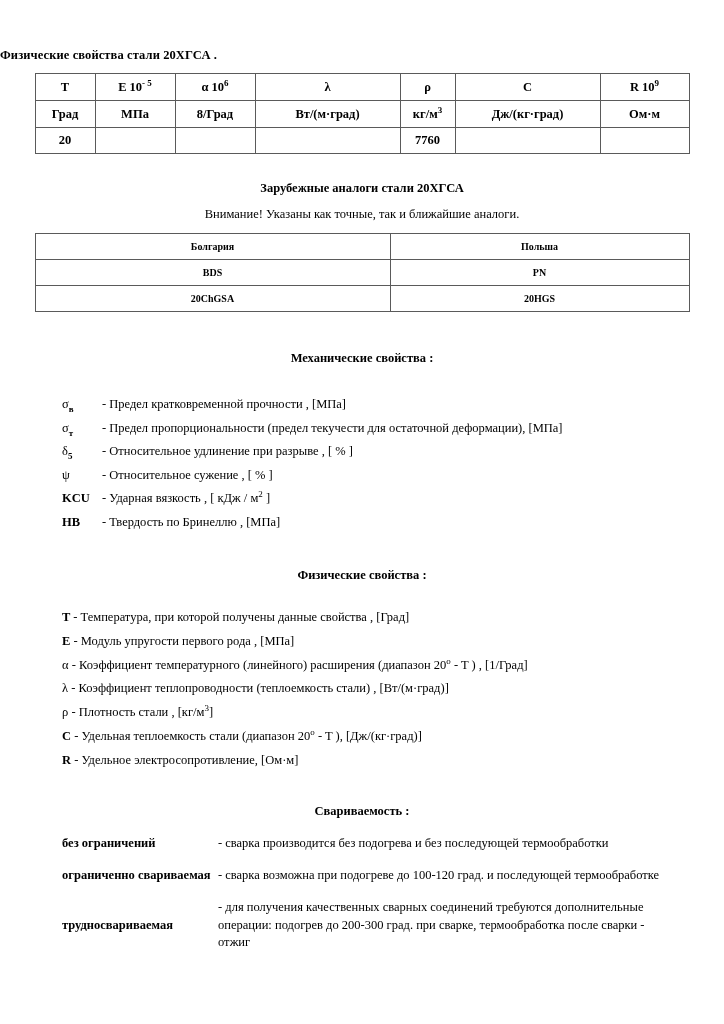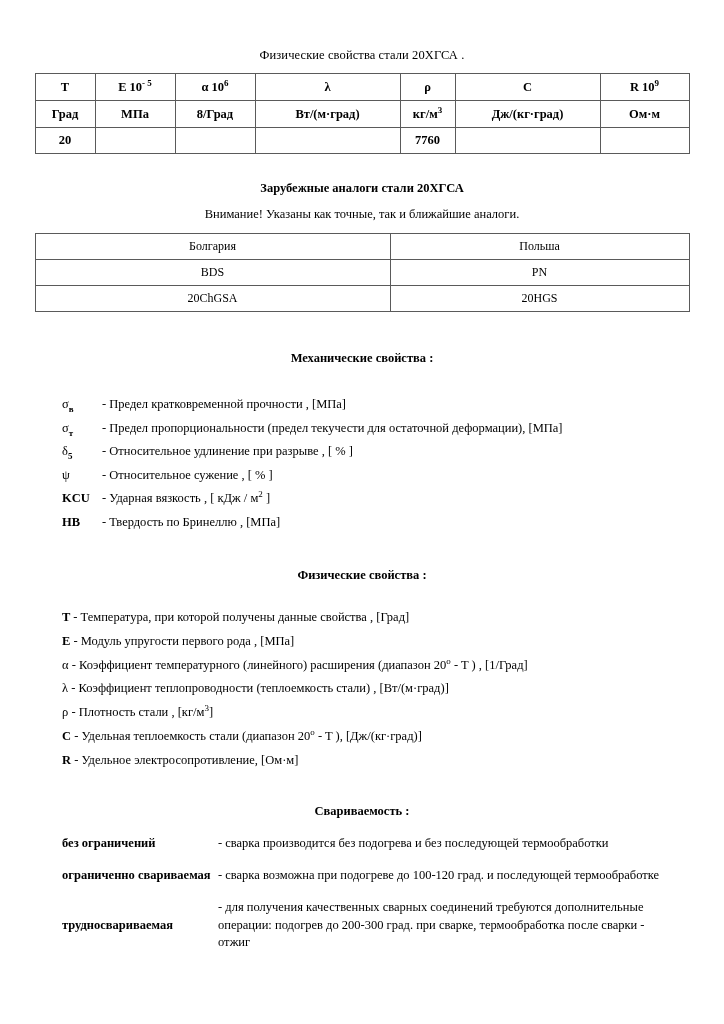--- a/index.html
+++ b/index.html
@@ -17,22 +17,21 @@
   }
   .page {
     width: 724px;
     height: 1024px;
     position: relative;
     box-sizing: border-box;
   }
 
   
   .doc-title {
-    text-align: center;
-    font-weight: normal;
+    font-weight: bold;
     font-size: 12.5px;
     letter-spacing: 0.1px;
   }
   .section-head {
     text-align: center;
     font-weight: bold;
     font-size: 12.5px;
     font-family: Liberation Serif, serif;
   }
   .sub-note {
@@ -61,22 +60,22 @@
   sup, sub {
     font-size: 9px;
     line-height: 0;
   }
   sup { vertical-align: super; }
   sub { vertical-align: sub; }
 
   
   #analog-table td {
     height: 25px;
-    font-weight: normal;
-    font-size: 12px;
+    font-weight: bold;
+    font-size: 10px;
   }
 
   
   .deflist {
     width: 600px;
     margin: 16px auto;
     border-collapse: collapse;
     table-layout: fixed;
   }
   .deflist td {

